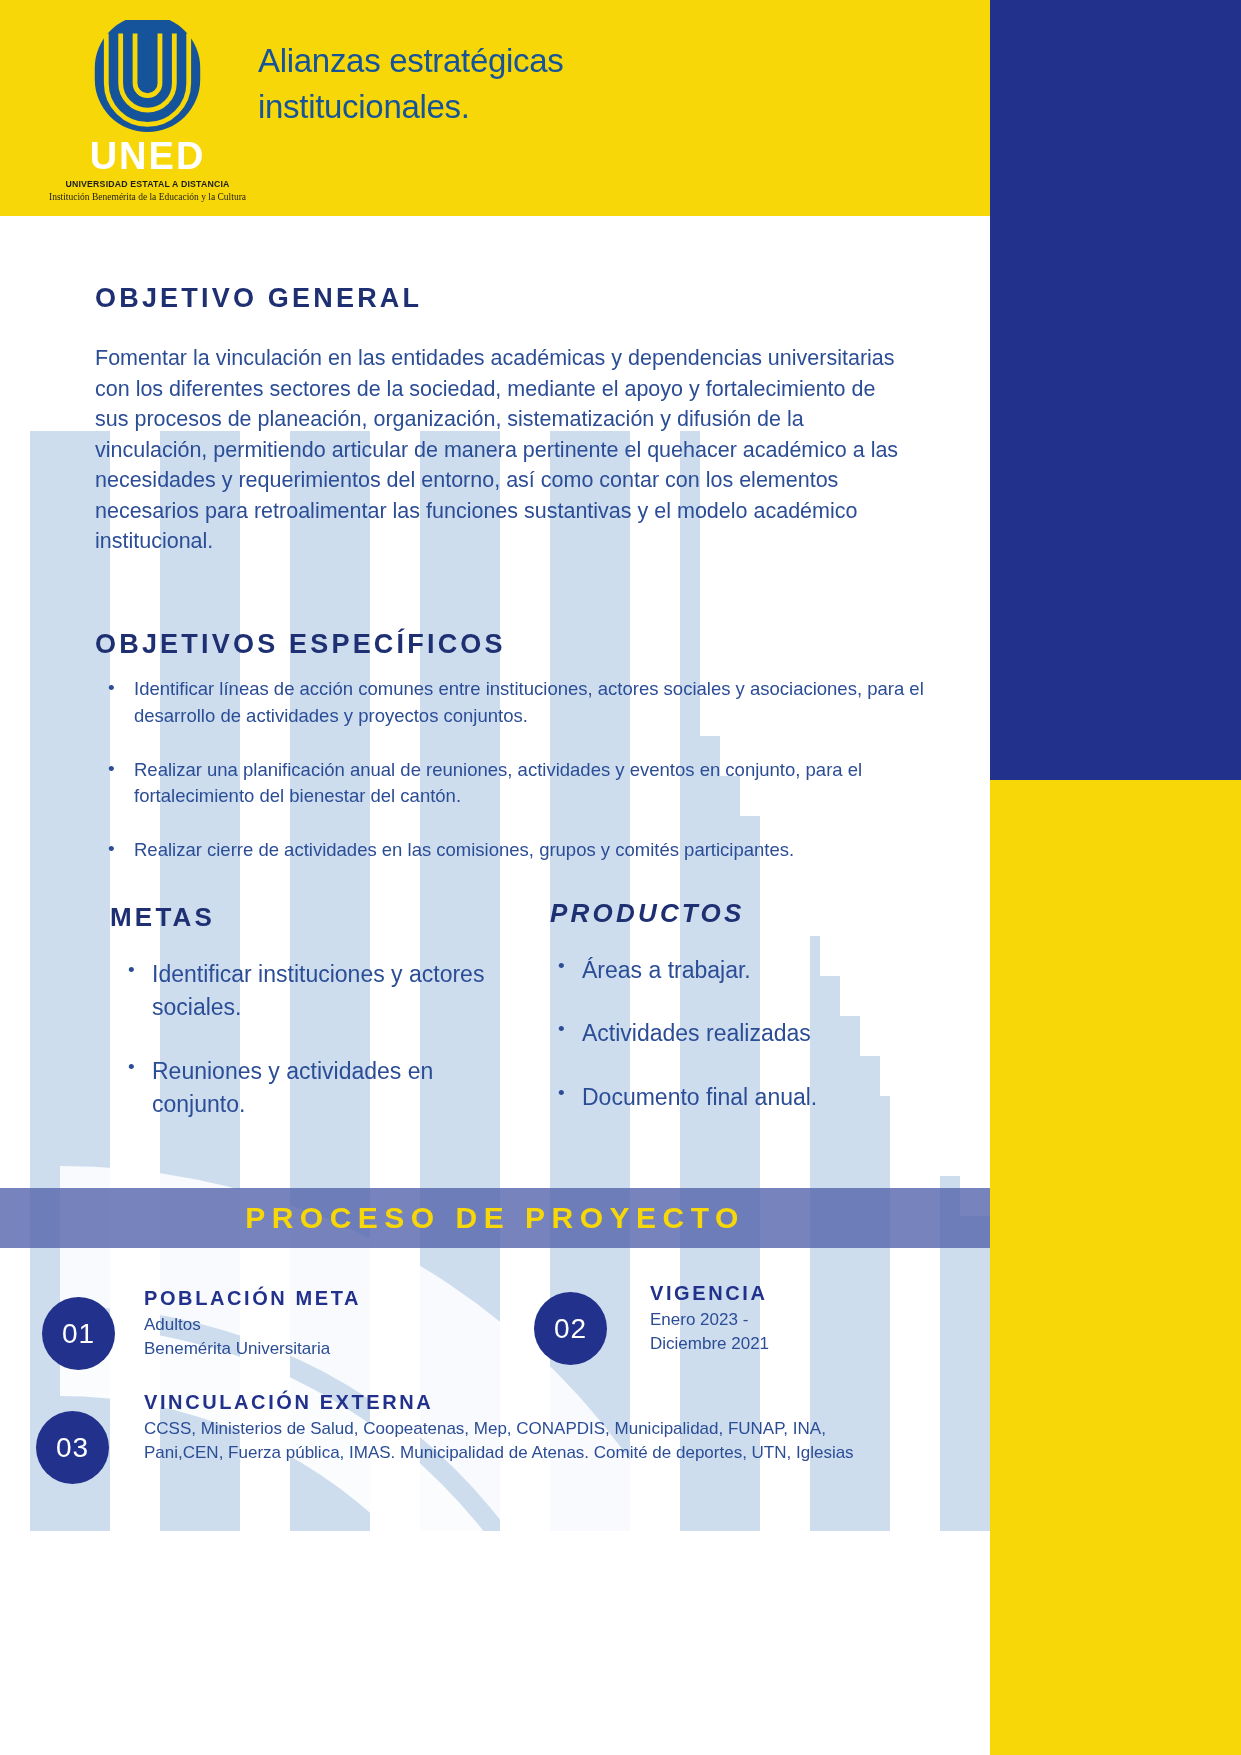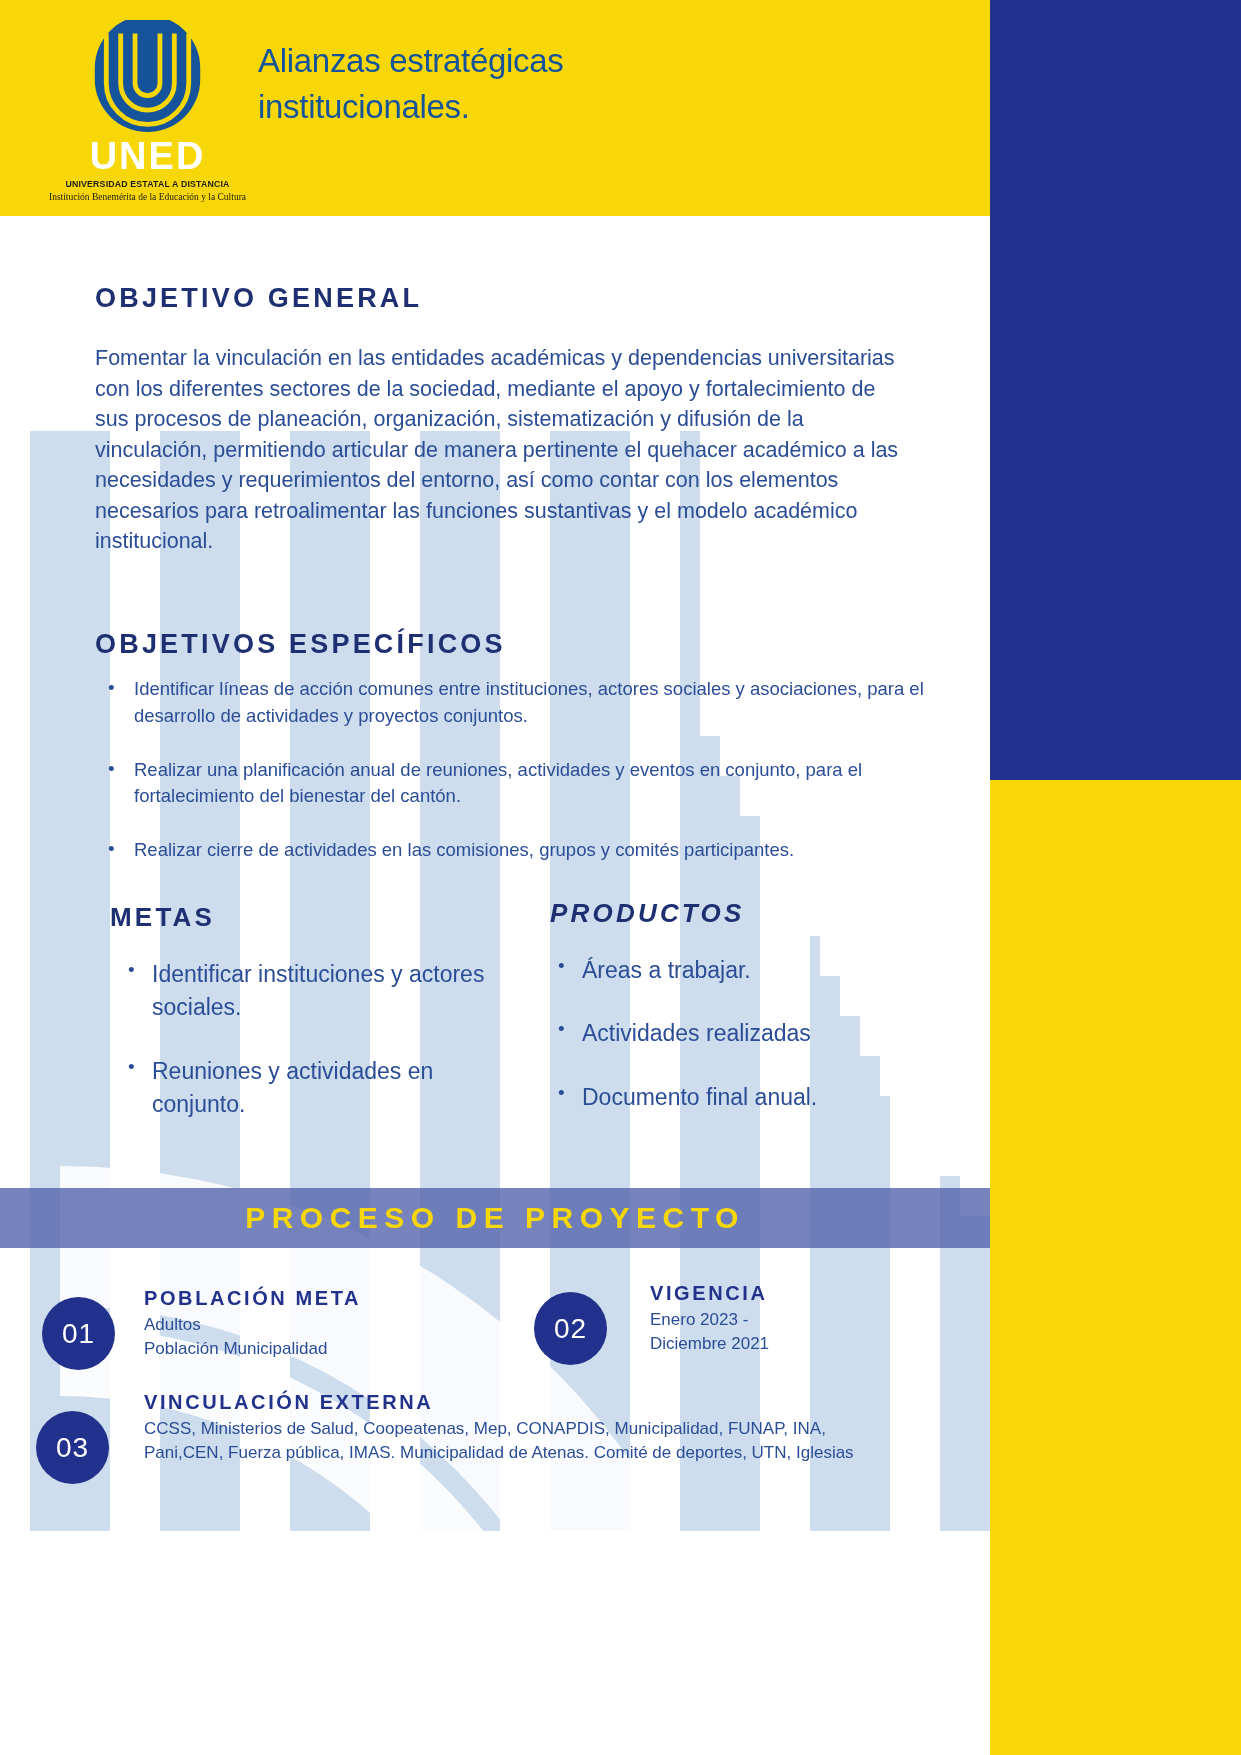--- a/index.html
+++ b/index.html
@@ -375,21 +375,21 @@
   <div class="banner">
     <div class="banner-text">PROCESO DE PROYECTO</div>
   </div>
 
   <div class="step" id="step1">
     <div class="step-circle">01</div>
     <div class="step-txt">
       <div class="step-title">POBLACIÓN META</div>
       <div class="step-body">
         <div>Adultos</div>
-        <div>Población Municipalidad</div>
+        <div>Benemérita Universitaria</div>
       </div>
     </div>
   </div>
 
   <div class="step" id="step2">
     <div class="step-circle">02</div>
     <div class="step-txt">
       <div class="step-title">VIGENCIA</div>
       <div class="step-body">
         <div>Enero 2023 -</div>

